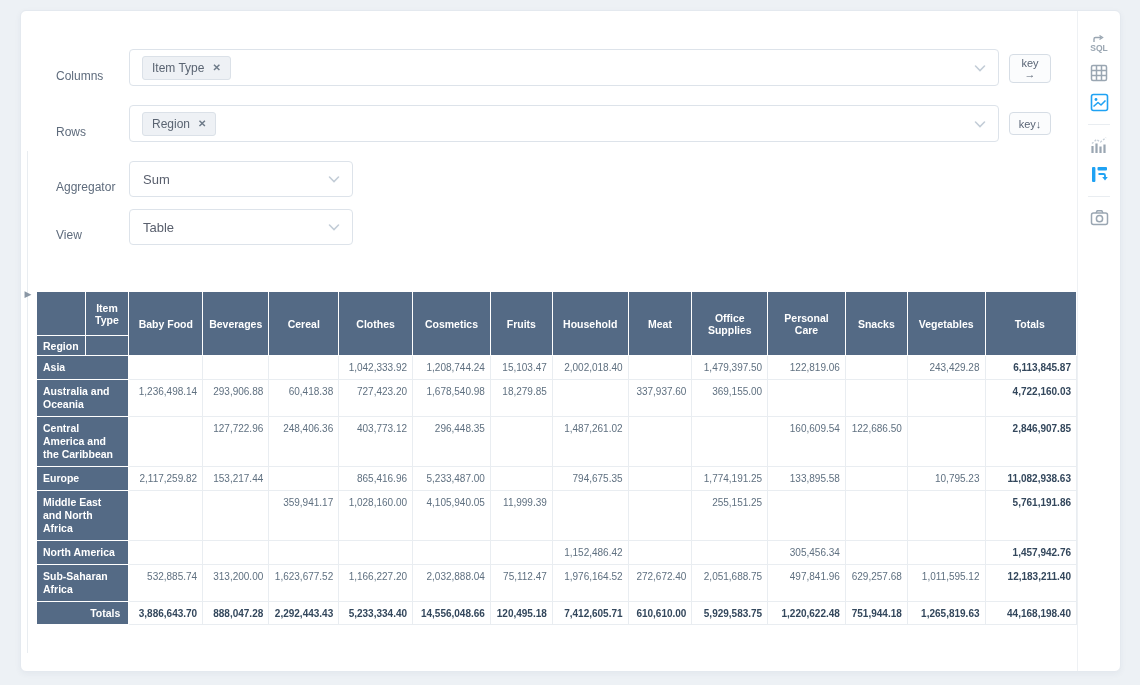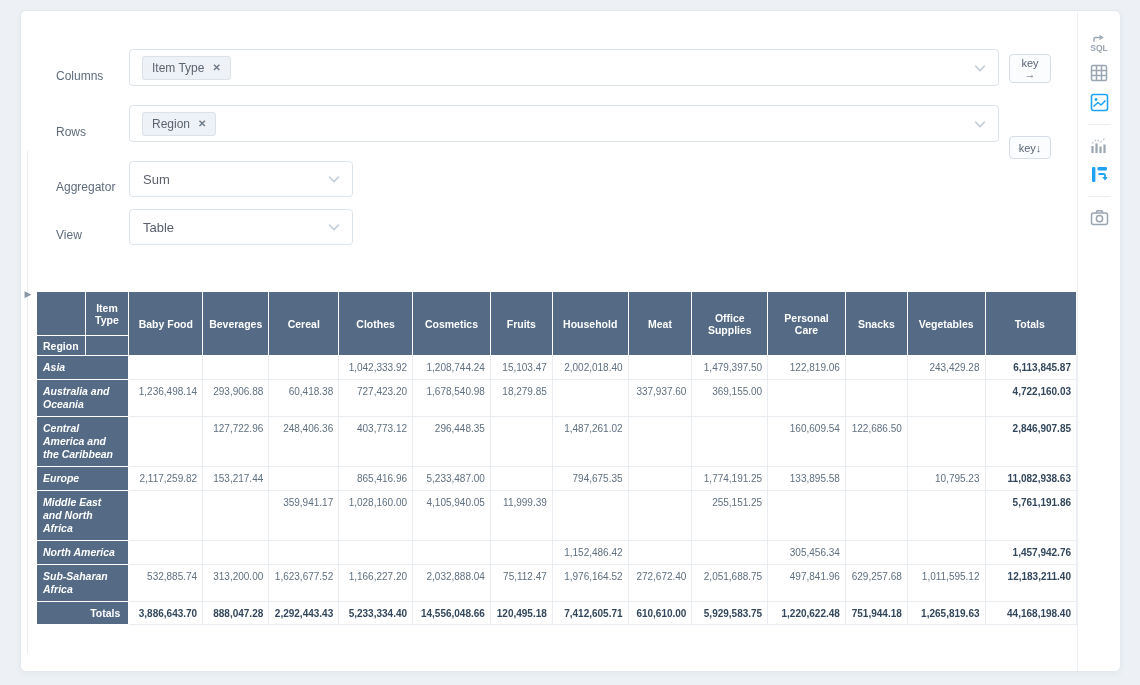--- a/index.html
+++ b/index.html
@@ -51,21 +51,21 @@
   .pvt-wrap { position:absolute; left:15px; top:280px; }
   table.pvt { border-collapse:collapse; table-layout:fixed; }
   table.pvt th {
     background:#546a85; color:#fff; border:1px solid #fff;
     font-weight:bold; font-size:10.5px; padding:3px 6px;
   }
   table.pvt thead tr.r1 th { height:44px; text-align:center; vertical-align:middle; }
   table.pvt thead tr.r2 th { height:20px; text-align:left; vertical-align:middle; }
   table.pvt thead th.totalsh { text-align:right; padding-right:8px; }
   table.pvt tbody th.rowlabel {
-    text-align:left; vertical-align:top; padding:5px 6px; line-height:13px;font-style:italic;
+    text-align:left; vertical-align:top; padding:5px 6px; line-height:13px;
   }
   table.pvt td {
     background:#fff; border:1px solid #e9edf1; color:#5f7080;
     font-size:10px; text-align:right; vertical-align:top;
     padding:5px 5px 4px 4px; line-height:13px; white-space:nowrap;
   }
   table.pvt td.rtot, table.pvt tr.totrow td { font-weight:bold; color:#33475c; }
   table.pvt tbody th.totlabel { text-align:right; vertical-align:middle; padding:4px 8px; }
   table.pvt tr.datarow { min-height:24px; }
 
@@ -111,21 +111,21 @@
       <span class="tag">
         <span>Region</span>
         <span class="x">✕</span>
       </span>
       <span class="chev">
         <svg width="12" height="8" viewBox="0 0 12 8">
             <path d="M1.5 1.5 L6 6 L10.5 1.5" fill="none" stroke="#c3cdd7" stroke-width="1.6" stroke-linecap="round"></path>
           </svg>
       </span>
     </div>
-    <div class="keybtn" style="top:101px; height:23px; line-height:16px;margin-top:24px;">
+    <div class="keybtn" style="top:101px; height:23px; line-height:16px;">
       <span>key</span><span>↓</span>
     </div>
 
     <div class="field-label" style="left:35px; top:169px;">Aggregator</div>
     <div class="select" style="left:108px; top:150px; width:224px; height:36px;">
       <span class="sel-text">Sum</span>
       <span class="chev">
         <svg width="12" height="8" viewBox="0 0 12 8">
             <path d="M1.5 1.5 L6 6 L10.5 1.5" fill="none" stroke="#c3cdd7" stroke-width="1.6" stroke-linecap="round"></path>
           </svg>

